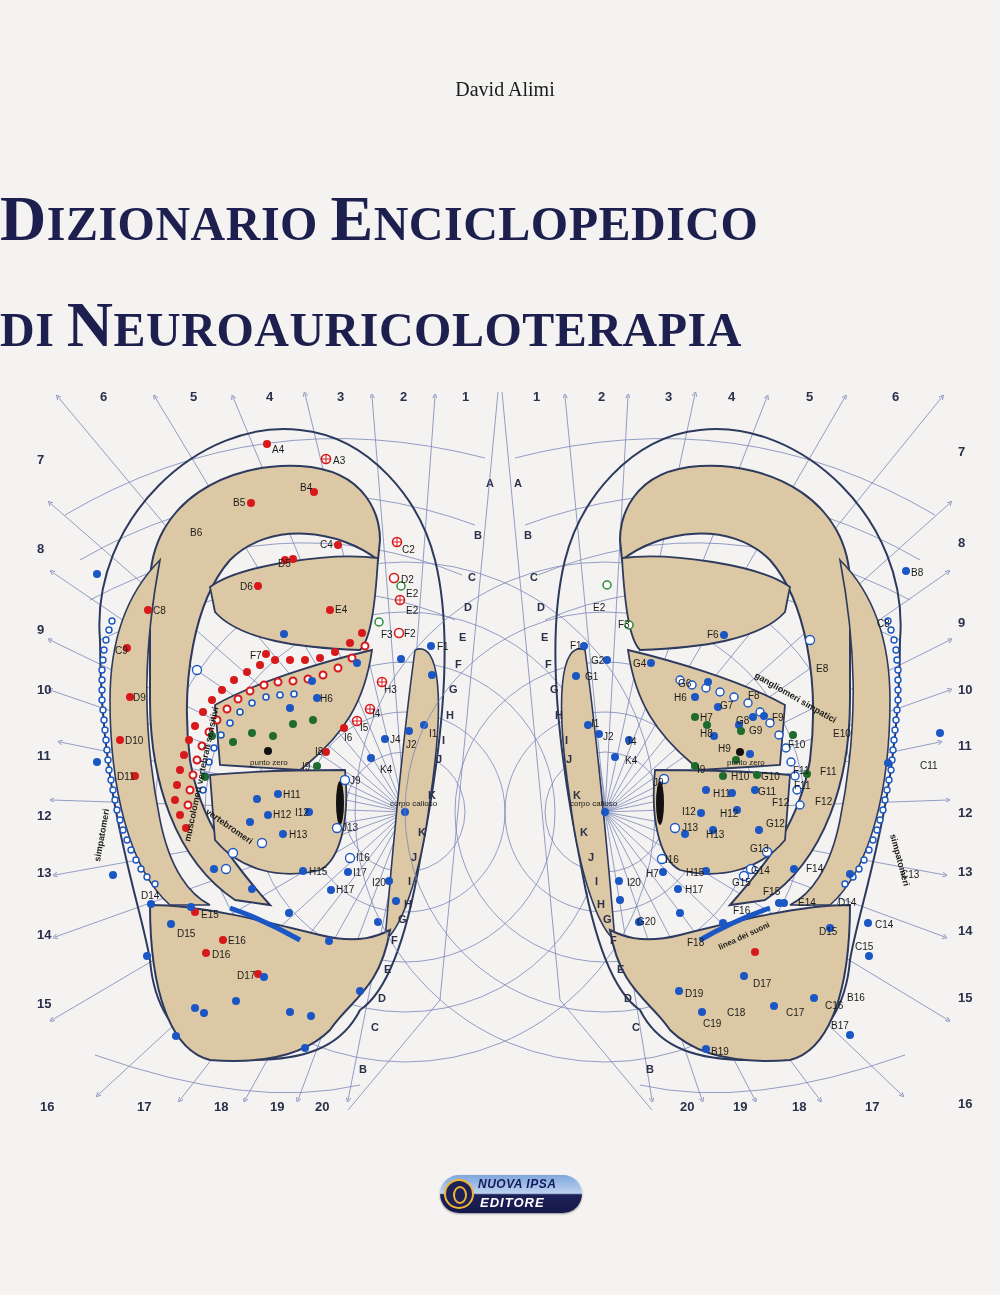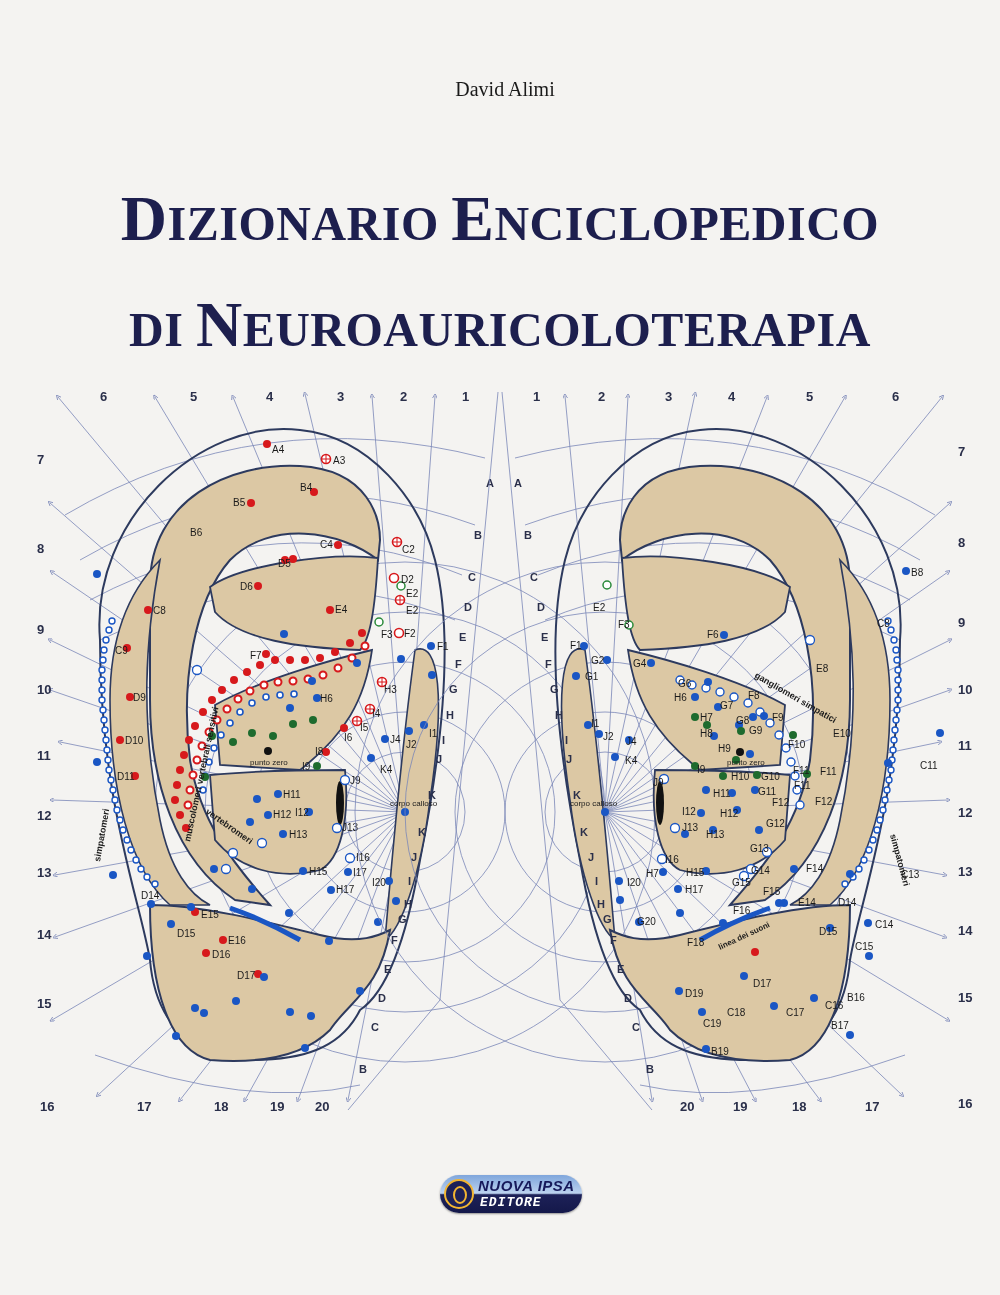--- a/index.html
+++ b/index.html
@@ -1,30 +1,30 @@
 <!DOCTYPE html>
 <html><head>
 <meta charset="utf-8">
 <style>
   html,body{margin:0;padding:0;}
   body{width:1000px;height:1295px;background:#f4f3f1;position:relative;overflow:hidden;font-family:"Liberation Serif",serif;}
   .authors{position:absolute;top:72px;left:0;width:1000px;text-align:center;color:#1a1a1a;font-size:20px;line-height:34px;}
   .authors div{margin-left:10px;}
-  .title{position:absolute;left:0;width:1000px;text-align:center;color:#1d1f4e;font-weight:bold;letter-spacing:0.5px;}
+  .title{position:absolute;left:0;width:1000px;text-align:left;color:#1d1f4e;font-weight:bold;letter-spacing:0.5px;}
   .t1{top:182px;font-size:48px;}
   .t2{top:288px;font-size:48px;}
   .big{font-size:64px;}
   .diagram{position:absolute;left:0;top:380px;width:1000px;height:740px;}
   .lbl{font-family:"Liberation Sans",sans-serif;font-weight:bold;fill:#2a2f4a;}
   .pt{font-family:"Liberation Sans",sans-serif;font-size:10px;fill:#1b1b1b;}
   .publisher{position:absolute;left:440px;top:1175px;width:142px;height:38px;border-radius:19px;overflow:hidden;background:linear-gradient(#7fa6dc 0%,#bcd2ef 48%,#1d2158 52%,#14184a 100%);box-shadow:0 1px 2px rgba(0,0,0,.4);}
   .pub-logo{position:absolute;left:4px;top:4px;width:30px;height:30px;border-radius:50%;background:#1d2158;border:2px solid #f2b531;box-sizing:border-box;}
   .pub-logo::after{content:"";position:absolute;left:7px;top:5px;width:10px;height:14px;border:2px solid #f2b531;border-radius:50%;}
-  .pub-l1{position:absolute;left:38px;top:2px;font-family:"Liberation Sans",sans-serif;font-weight:bold;font-style:italic;font-size:15px;color:#16195a;letter-spacing:0.5px;text-align:center;}
-  .pub-l2{position:absolute;left:40px;top:20px;font-family:Liberation Mono, monospace;font-weight:bold;font-style:italic;font-size:13px;color:#ffffff;letter-spacing:1px;}
+  .pub-l1{position:absolute;left:38px;top:2px;font-family:"Liberation Sans",sans-serif;font-weight:bold;font-style:italic;font-size:12px;color:#16195a;letter-spacing:0.5px;text-align:center;}
+  .pub-l2{position:absolute;left:40px;top:20px;font-family:Liberation Sans, sans-serif;font-weight:bold;font-style:italic;font-size:13px;color:#ffffff;letter-spacing:1px;}
 </style>
 </head>
 <body>
 
 <div class="authors">
   <div>David Alimi</div>
 </div>
 
 <div class="title t1">
   <span class="big">D</span><span>IZIONARIO </span><span class="big">E</span><span>NCICLOPEDICO</span>

